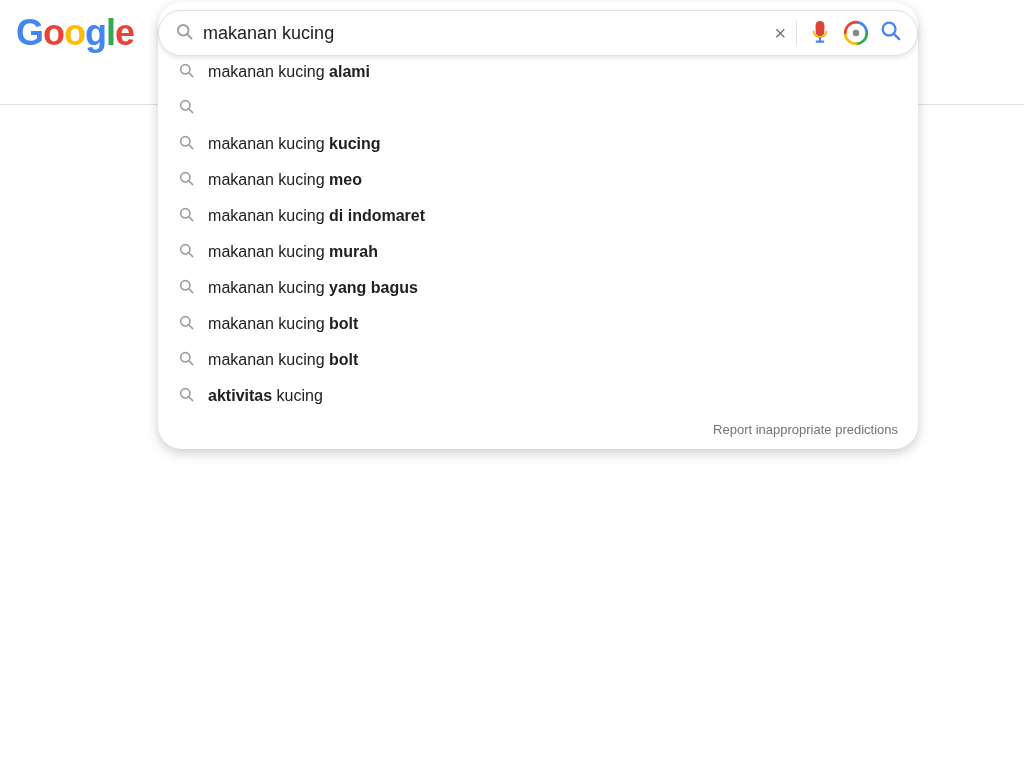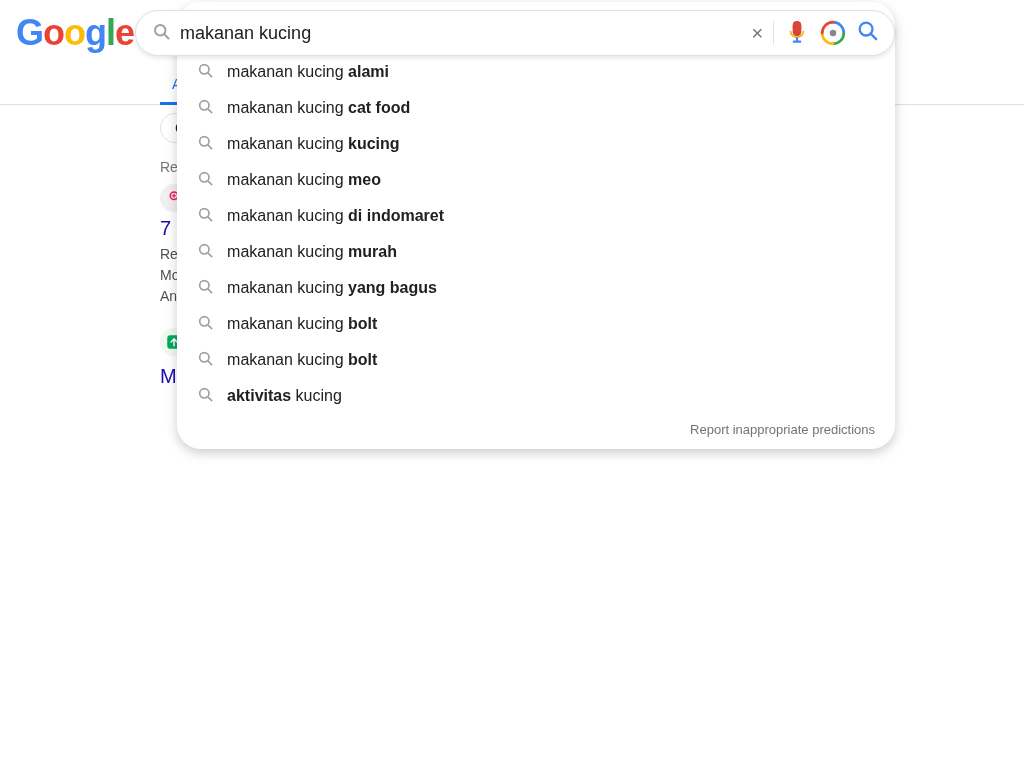--- a/index.html
+++ b/index.html
@@ -10,21 +10,21 @@
       height: 768px;
       overflow: hidden;
       position: relative;
     }
 
     
     .header {
       display: flex;
       align-items: center;
       padding: 10px 16px;
-      gap: 1px;
+      gap: 24px;
       position: relative;
       z-index: 10;
     }
 
     .google-logo {
       font-size: 36px;
       font-weight: bold;
       letter-spacing: -1px;
       flex-shrink: 0;
     }
@@ -114,21 +114,20 @@
       top: -8px;
       left: 0;
       right: 0;
       background: #fff;
       border-radius: 24px;
       box-shadow: 0 4px 12px rgba(0,0,0,0.2);
       z-index: 100;
       padding-top: 52px;
       padding-bottom: 8px;
       overflow: hidden;
-      margin-left: 42px;
     }
 
     .autocomplete-item {
       display: flex;
       align-items: center;
       padding: 8px 20px;
       cursor: pointer;
       gap: 14px;
     }
 
@@ -375,21 +374,20 @@
         </span>
         <span class="ac-text">makanan kucing <b>alami</b></span>
       </div>
       <div class="autocomplete-item">
         <span class="ac-search-icon">
           <svg width="16" height="16" viewBox="0 0 24 24" fill="none">
             <circle cx="11" cy="11" r="7" stroke="#9aa0a6" stroke-width="2.5"></circle>
             <line x1="16.5" y1="16.5" x2="22" y2="22" stroke="#9aa0a6" stroke-width="2.5" stroke-linecap="round"></line>
           </svg>
         </span>
-        <span class="ac-text">makanan kucing <b>cat food</b></span>
       </div>
       <div class="autocomplete-item">
         <span class="ac-search-icon">
           <svg width="16" height="16" viewBox="0 0 24 24" fill="none">
             <circle cx="11" cy="11" r="7" stroke="#9aa0a6" stroke-width="2.5"></circle>
             <line x1="16.5" y1="16.5" x2="22" y2="22" stroke="#9aa0a6" stroke-width="2.5" stroke-linecap="round"></line>
           </svg>
         </span>
         <span class="ac-text">makanan kucing <b>kucing</b></span>
       </div>

